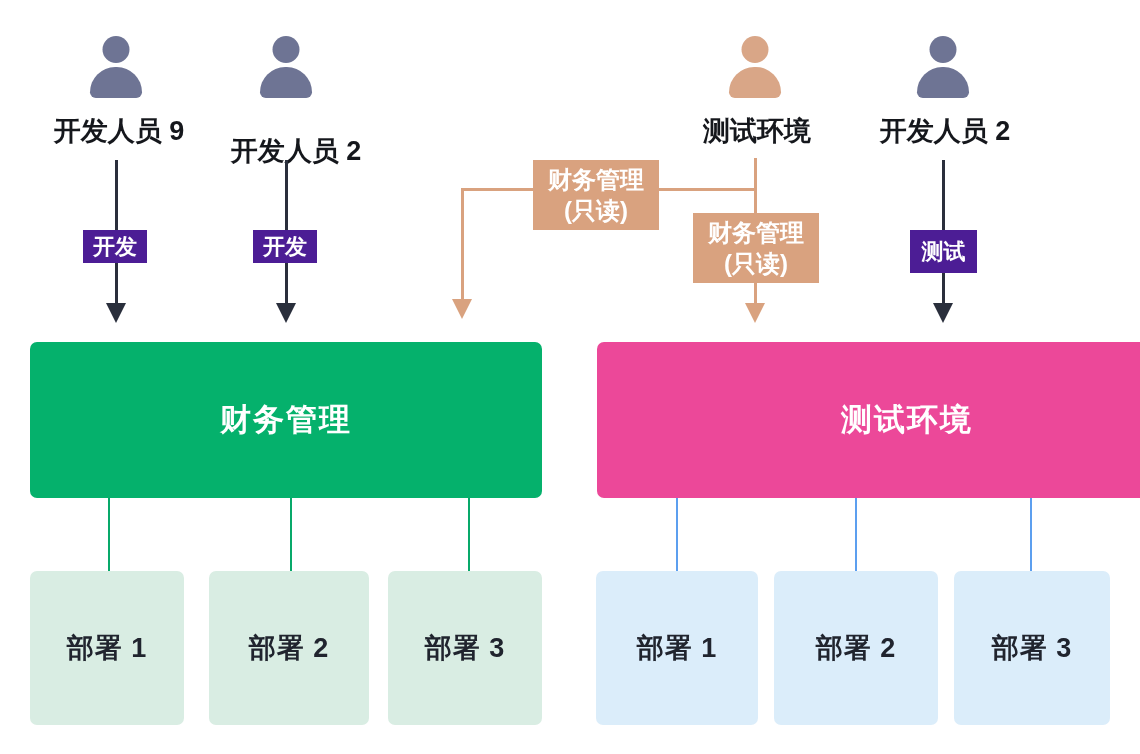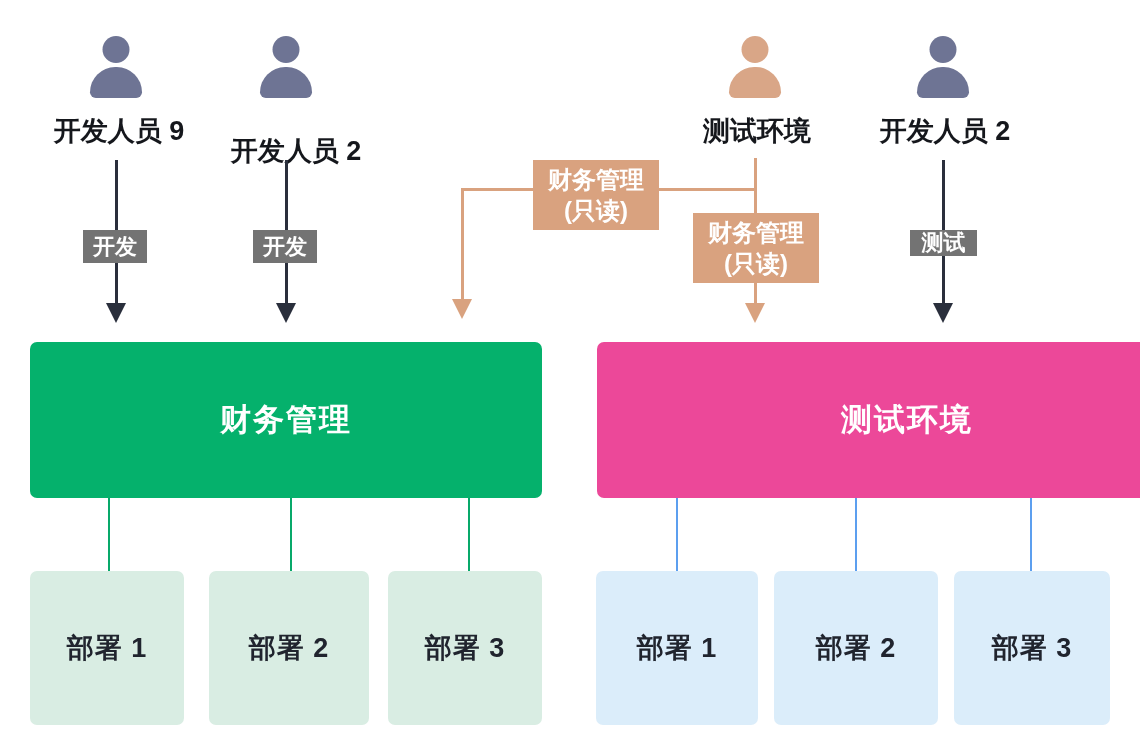--- a/index.html
+++ b/index.html
@@ -22,21 +22,21 @@
   .vline{position:absolute;width:3px;}
   .hline{position:absolute;height:3px;}
   .dark{background:#2A2F3C;}
   .tan{background:#D9A27F;}
   .arrowhead{position:absolute;width:0;height:0;
     border-left:10px solid transparent;border-right:10px solid transparent;}
   .arrowhead.dark{background:none;border-top:20px solid #2A2F3C;}
   .arrowhead.tan{background:none;border-top:20px solid #D9A27F;}
 
   
-  .badge-dark{position:absolute;background:#737373;color:#ffffff;
+  .badge-dark{position:absolute;background:#4c1d95;color:#ffffff;
     font-size:22px;font-weight:bold;display:flex;align-items:center;justify-content:center;
     white-space:nowrap;}
   .badge-tan{position:absolute;background:#D9A27F;color:#ffffff;
     font-size:24px;font-weight:bold;line-height:1.3;text-align:center;
     display:flex;flex-direction:column;align-items:center;justify-content:center;}
 
   
   .env{position:absolute;top:342px;height:156px;border-radius:7px;
     display:flex;align-items:center;justify-content:center;
     color:#ffffff;font-size:31px;font-weight:bold;letter-spacing:2px;}
@@ -92,21 +92,21 @@
   <div class="arrowhead dark" style="left:933px;top:303px;"></div>
 
   <div class="vline tan" style="left:754px;top:158px;height:146px;"></div>
   <div class="arrowhead tan" style="left:745px;top:303px;"></div>
   <div class="hline tan" style="left:462px;top:188px;width:293px;"></div>
   <div class="vline tan" style="left:461px;top:188px;height:112px;"></div>
   <div class="arrowhead tan" style="left:452px;top:299px;"></div>
 
   <div class="badge-dark" style="left:83px;top:230px;width:64px;height:33px;">开发</div>
   <div class="badge-dark" style="left:253px;top:230px;width:64px;height:33px;">开发</div>
-  <div class="badge-dark" style="left:910px;top:230px;width:67px;height:26px;">测试</div>
+  <div class="badge-dark" style="left:910px;top:230px;width:67px;height:43px;">测试</div>
 
   <div class="badge-tan" style="left:533px;top:160px;width:126px;height:70px;">
     <span>财务管理</span>
     <span>(只读)</span>
   </div>
   <div class="badge-tan" style="left:693px;top:213px;width:126px;height:70px;">
     <span>财务管理</span>
     <span>(只读)</span>
   </div>
 

